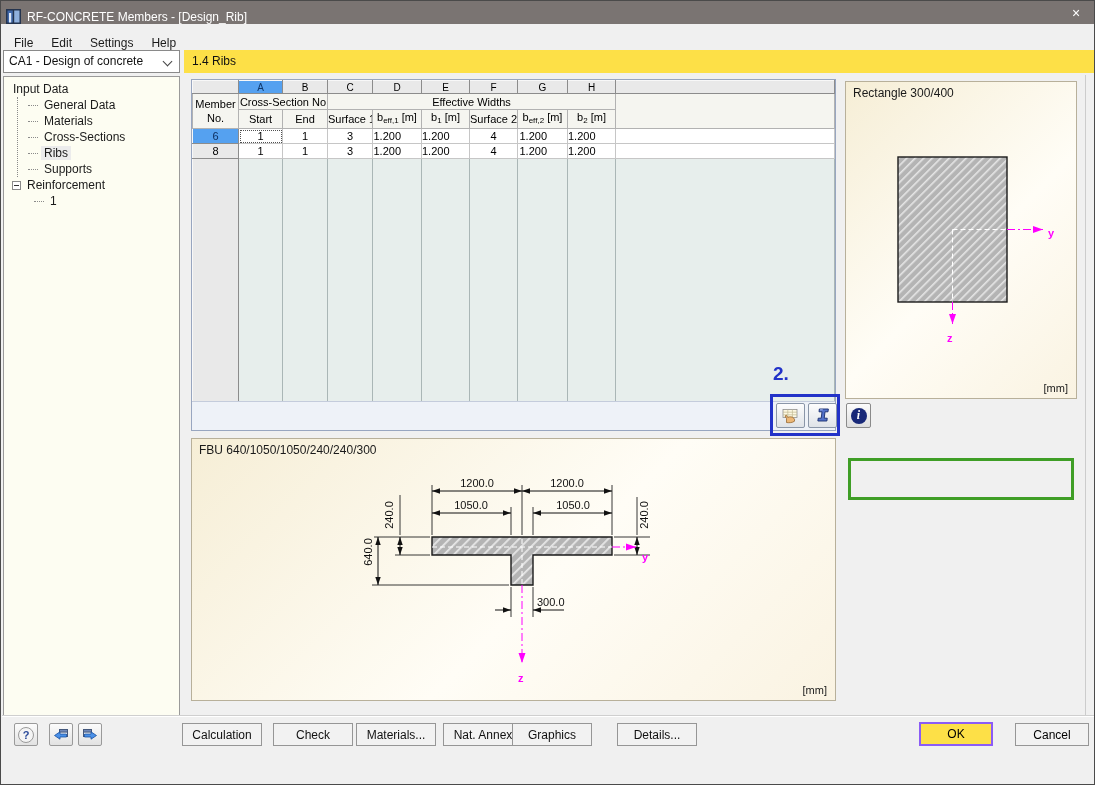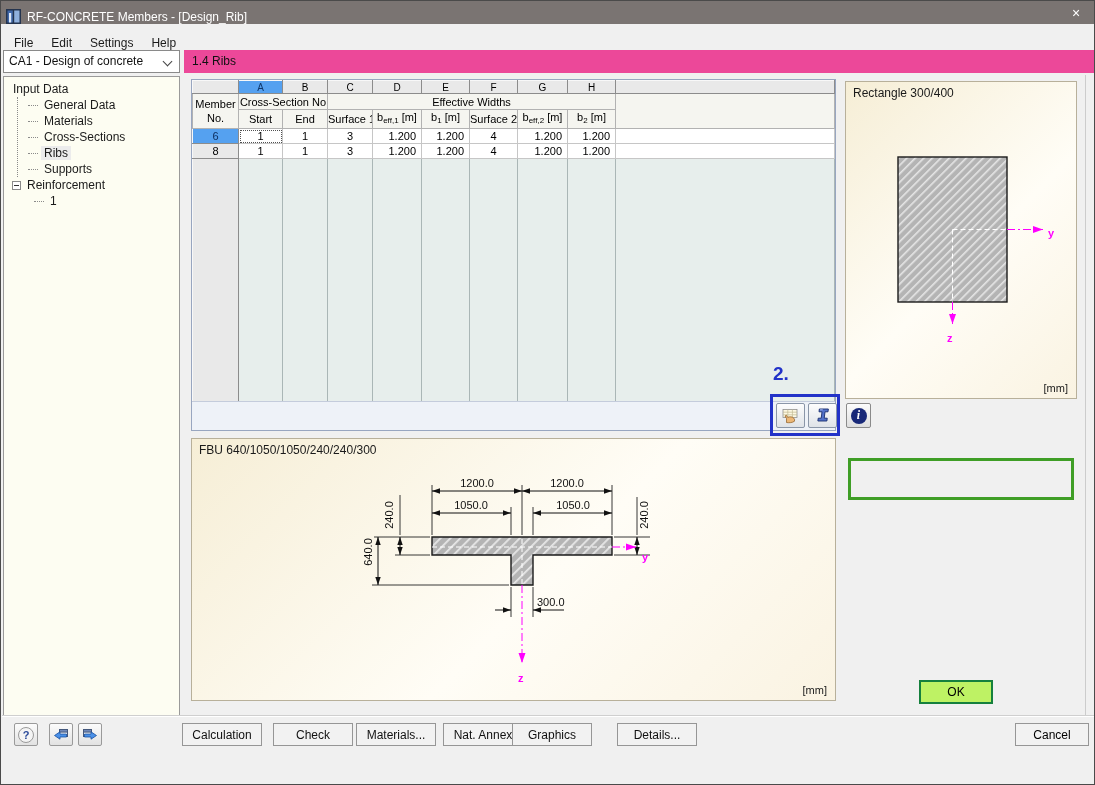--- a/index.html
+++ b/index.html
@@ -30,38 +30,38 @@
   .t-child{padding-left:10px;}
   .t-dot{width:10px;border-top:1px dotted #8a8a8a;margin-right:3px;}
   .t-vline{border-left:1px dotted #8a8a8a;margin-left:13px;}
   .t-label{padding:0 3px;}
   .t-label.sel{background:#ececec;}
   .t-box{width:9px;height:9px;border:1px solid #8a8a8a;background:#fff;position:relative;margin-right:3px;flex:0 0 auto;}
   .t-box::after{content:"";position:absolute;left:1px;right:1px;top:3px;border-top:1px solid #333;}
   .t-sub{padding-left:30px;}
 
   
-  .sec-header{position:absolute;left:183px;top:49px;width:910px;height:23px;background:#ec4899;
+  .sec-header{position:absolute;left:183px;top:49px;width:910px;height:23px;background:#fde047;
     font-size:12px;line-height:23px;padding-left:8px;color:#111;}
   .divider-v{position:absolute;left:1084px;top:74px;width:1px;height:641px;background:#cccccc;}
 
   
   .table-panel{position:absolute;left:190px;top:78px;width:645px;height:352px;background:#fff;
     border:1px solid #98a6c0;}
   table.grid{border-collapse:collapse;table-layout:fixed;width:643px;font-size:11px;color:#000;}
   .grid td{padding:0;overflow:hidden;white-space:nowrap;}
   .letter{height:13px;background:#e9e9e9;text-align:center;font-size:10px;
     border:1px solid #8c8c8c;border-top-color:#f8f8f8;border-left-color:#f8f8f8;line-height:11px;}
   .letter.selcol{background:#55a1f0;color:#10386c;}
   .hdr{background:#f5f5f0;border:1px solid #b2b2b2;text-align:center;height:16px;line-height:14px;}
   .rowhdr{background:#e9e9e9;border:1px solid #8c8c8c;border-top-color:#f8f8f8;border-left-color:#f8f8f8;
     text-align:center;}
   .rowhdr.selrow{background:#55a1f0;color:#0c2c5c;}
   .cell{background:#fff;border:1px solid #c6c6c6;text-align:center;height:15px;}
-  .cell.num{text-align:right;padding-right:5px;}
+  .cell.num{text-align:right;padding-right:20px;}
   .cell.active{outline:1px dotted #505050;outline-offset:-2px;}
   .emptyc{background:#e7eeec;border-left:1px solid #aab6b6;border-right:1px solid #aab6b6;border-top:1px solid #b4b4b4;}
   .emptyh{background:#e9e9e9;border:1px solid #8c8c8c;border-top-color:#f8f8f8;border-left-color:#f8f8f8;}
   .sub{font-size:8px;vertical-align:-2px;}
   .table-strip{position:absolute;left:0;bottom:0;width:643px;height:29px;background:#eef2f8;border-top:1px solid #c4ccdc;}
 
   .mini-btn{position:absolute;width:29px;height:25px;border:1px solid #8a96a8;border-radius:2px;
     background:linear-gradient(#fdfdfd,#dfe3e8);display:flex;align-items:center;justify-content:center;}
   .btn-pick{left:775px;top:402px;}
   .btn-section{left:807px;top:402px;}
@@ -94,22 +94,22 @@
   .opt-row{position:absolute;left:10px;top:27px;display:flex;}
   .checkbox{width:13px;height:13px;border:1px solid #444;background:#fff;margin-right:6px;flex:0 0 auto;
     display:flex;align-items:center;justify-content:center;font-size:11px;font-weight:bold;color:#222;line-height:11px;}
   .opt-label{font-size:11.5px;color:#111;width:192px;line-height:13.5px;}
 
   
   .sep{position:absolute;left:1px;top:714px;width:1093px;height:2px;
     border-top:1px solid #cfcfcf;border-bottom:1px solid #ffffff;}
   .f-btn{position:absolute;top:722px;height:23px;width:80px;background:#f2f2f2;border:1px solid #969696;
     font-size:12px;color:#111;display:flex;align-items:center;justify-content:center;}
-  .ok-btn{position:absolute;left:918px;top:679px;width:74px;height:24px;background:#bef264;
-    border:2px solid #15803d;font-size:12px;display:flex;align-items:center;justify-content:center;}
+  .ok-btn{position:absolute;left:918px;top:721px;width:74px;height:24px;background:#fde047;
+    border:2px solid #8b5cf6;font-size:12px;display:flex;align-items:center;justify-content:center;}
   .cancel-btn{position:absolute;left:1014px;top:722px;width:74px;height:23px;background:#f2f2f2;
     border:1px solid #969696;font-size:12px;display:flex;align-items:center;justify-content:center;}
   .tool-btn{position:absolute;top:722px;width:24px;height:23px;background:linear-gradient(#fcfcfc,#e2e2e2);
     border:1px solid #9a9a9a;border-radius:2px;display:flex;align-items:center;justify-content:center;}
   .help-q{width:16px;height:16px;border-radius:50%;border:1.5px solid #9a9a9a;color:#2a4a9a;font-weight:bold;
     font-size:11px;display:flex;align-items:center;justify-content:center;background:#f4f4f4;}
 </style>
 </head>
 <body>
 

